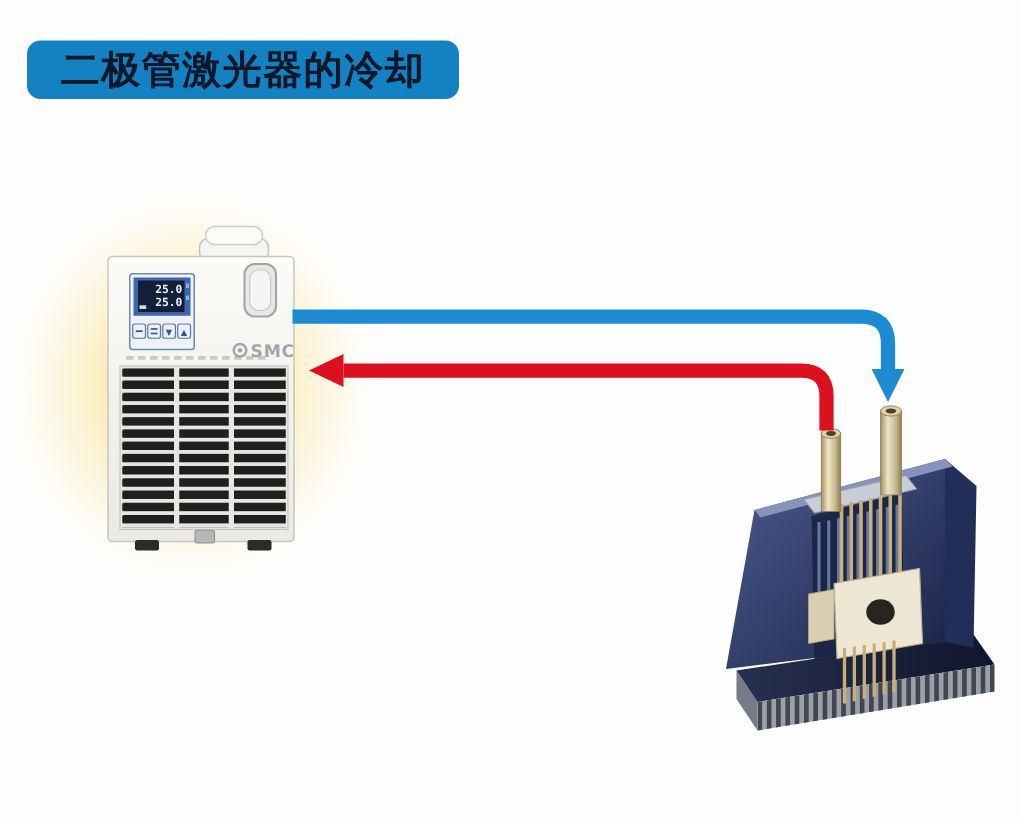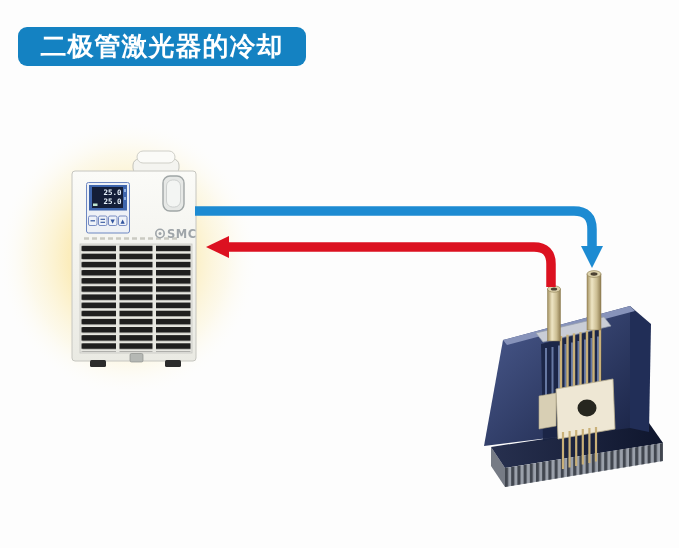--- a/index.html
+++ b/index.html
@@ -2,21 +2,21 @@
 <html><head>
 <meta charset="utf-8">
 <style>
   html,body{margin:0;padding:0;background:#ffffff;}
   .stage{
     position:relative;width:679px;height:548px;background:#fdfdfd;
     overflow:hidden;font-family:"DejaVu Sans",sans-serif;
   }
   .banner{
     position:absolute;left:18px;top:27px;width:288px;height:39px;
-    background:#1482c2;border-radius:9px;color:#ffffff;
+    background:#1482c2;border-radius:9px;color:#0f172a;
     display:flex;align-items:center;justify-content:center;
     font-size:26px;font-weight:bold;letter-spacing:1px;
   }
   svg{position:absolute;left:0;top:0;}
   text{font-family:"DejaVu Sans",sans-serif;}
   .lcd-text{font-family:"DejaVu Sans Mono",monospace;font-weight:bold;}
 </style>
 </head>
 <body>
 

